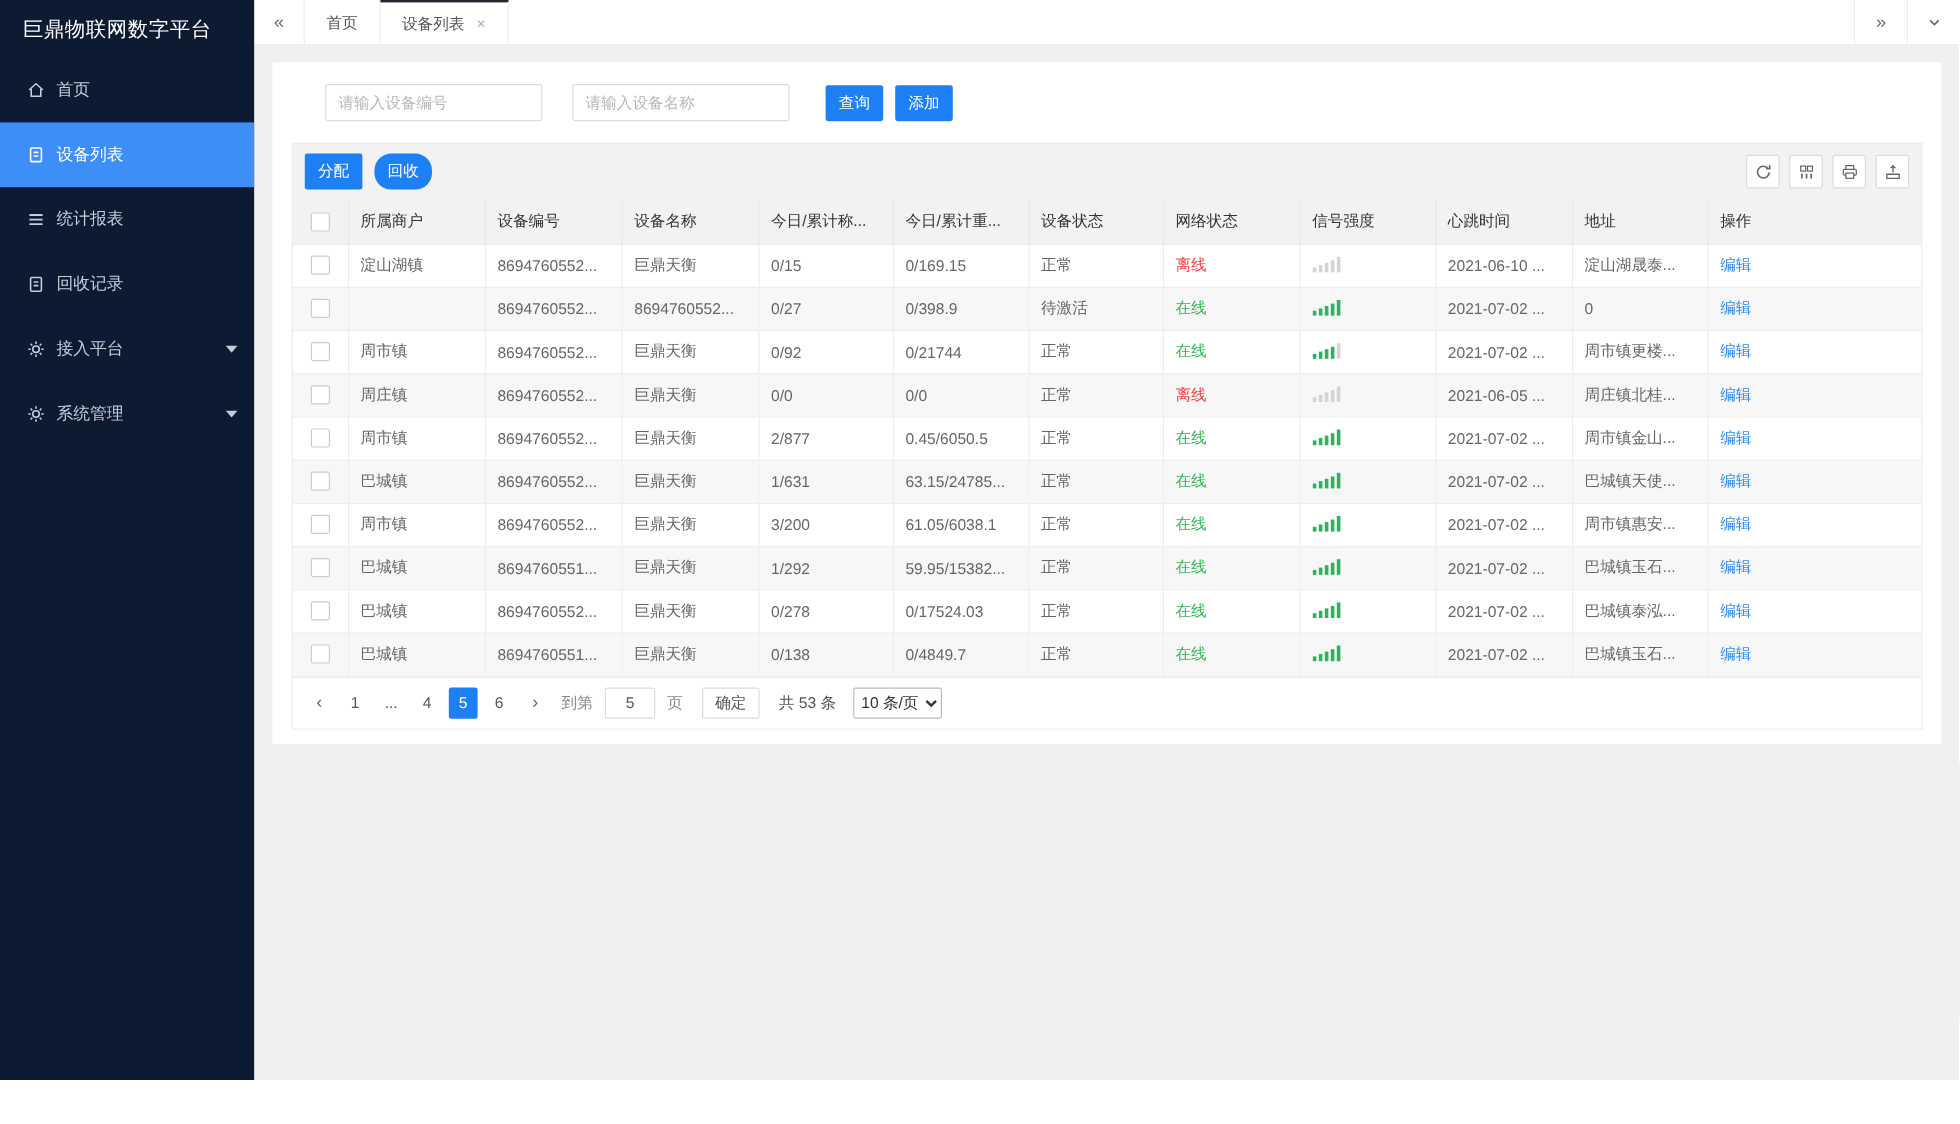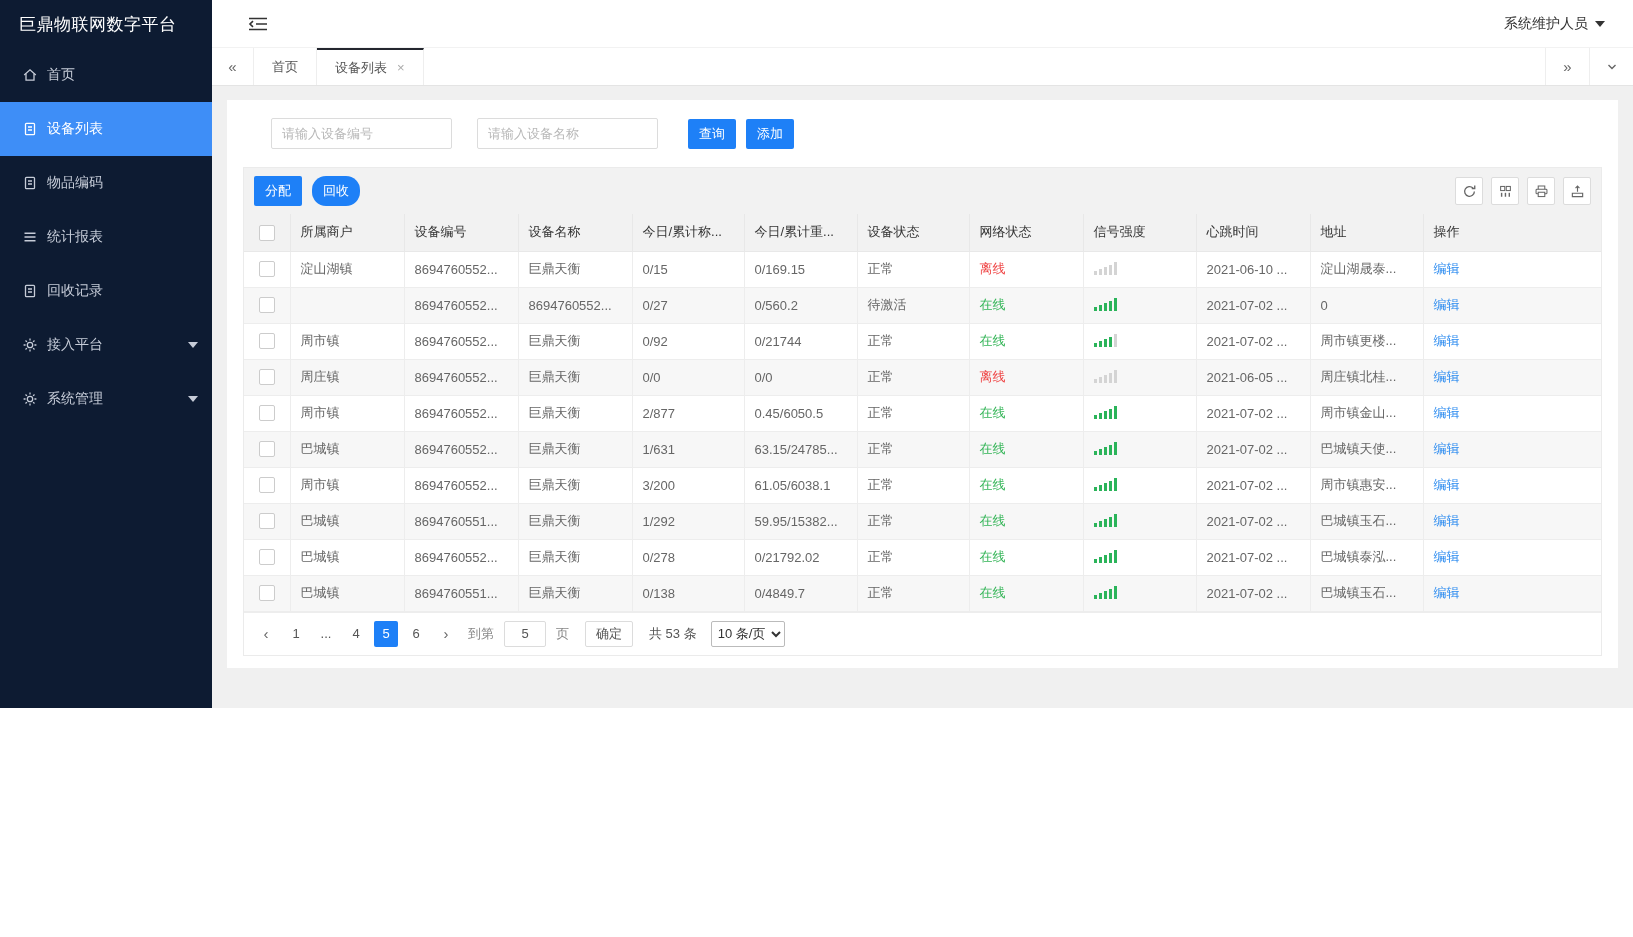--- a/index.html
+++ b/index.html
@@ -1,17 +1,17 @@
 <!DOCTYPE html>
 <html><head>
 <meta charset="utf-8">
 <style>
   * { box-sizing: border-box; margin: 0; padding: 0; }
   body { width: 1633px; height: 937px; background: #fff; font-family: "Liberation Sans", sans-serif; }
-  .app { width: 1633px; height: 708px; display: flex; background: #fff; overflow: hidden; }
+  .app { width: 1633px; height: 900px; display: flex; background: #fff; overflow: hidden; }
 
   
   .sidebar { width: 212px; background: #0d1b32; flex-shrink: 0; }
   .logo { height: 48px; display: flex; align-items: center; padding-left: 19px; color: #fff; font-size: 17px; letter-spacing: 0.5px; white-space: nowrap; }
   .side-item { height: 54px; display: flex; align-items: center; padding: 0 14px 0 22px; color: #c6ccd8; font-size: 14px; cursor: pointer; }
   .side-item.active { background: #3e8ef7; color: #fff; }
   .s-icon { width: 16px; height: 16px; margin-right: 9px; display: inline-flex; }
   .s-icon svg { width: 16px; height: 16px; }
   .s-label { flex: 1; }
   .s-arrow { width: 10px; display: inline-flex; }
@@ -99,29 +99,20 @@
           <span class="s-icon">
             <svg viewBox="0 0 16 16" fill="none" stroke="currentColor" stroke-width="1.3">
               <rect x="3.5" y="2.3" width="9" height="11.4" rx="1"></rect>
               <path d="M6 6h4M6 9h4"></path>
             </svg>
           </span>
           <span class="s-label">设备列表</span>
         </div>
         <div class="side-item">
           <span class="s-icon">
-            <svg viewBox="0 0 16 16" fill="none" stroke="currentColor" stroke-width="1.3">
-              <rect x="3.5" y="2.3" width="9" height="11.4" rx="1"></rect>
-              <path d="M6 6h4M6 9h4"></path>
-            </svg>
-          </span>
-          <span class="s-label">物品编码</span>
-        </div>
-        <div class="side-item">
-          <span class="s-icon">
             <svg viewBox="0 0 16 16" fill="none" stroke="currentColor" stroke-width="1.6">
               <path d="M2.5 4.2h11M2.5 8h11M2.5 11.8h11"></path>
             </svg>
           </span>
           <span class="s-label">统计报表</span>
         </div>
         <div class="side-item">
           <span class="s-icon">
             <svg viewBox="0 0 16 16" fill="none" stroke="currentColor" stroke-width="1.3">
               <rect x="3.5" y="2.3" width="9" height="11.4" rx="1"></rect>
@@ -155,33 +146,20 @@
           <span class="s-arrow">
             <svg viewBox="0 0 10 6" fill="#c6ccd8">
               <path d="M0 0h10L5 6z"></path>
             </svg>
           </span>
         </div>
       </nav>
   </aside>
 
   <div class="main">
-    <header class="topbar">
-      <span class="collapse-btn">
-        <svg viewBox="0 0 20 16" fill="none" stroke="#333" stroke-width="1.6">
-            <path d="M1 2.5h18M8 8h11M1 13.5h18M5 5.2L2 8l3 2.8"></path>
-          </svg>
-      </span>
-      <span class="user">
-        <span>系统维护人员</span>
-        <svg width="10" height="6" viewBox="0 0 10 6" fill="#333">
-            <path d="M0 0h10L5 6z"></path>
-          </svg>
-      </span>
-    </header>
 
     <div class="tabbar">
       <span class="tab-nav">«</span>
       <span class="tabs">
           <span class="tab">
             <span>首页</span>
           </span>
           <span class="tab active">
             <span>设备列表</span>
             <span class="tab-close">×</span>
@@ -293,21 +271,21 @@
                   <td>2021-06-10 ...</td>
                   <td>淀山湖晟泰...</td>
                   <td><a class="edit-link">编辑</a></td>
                 </tr>
                 <tr>
                   <td><span class="cb"></span></td>
                   <td></td>
                   <td>8694760552...</td>
                   <td>8694760552...</td>
                   <td>0/27</td>
-                  <td>0/560.2</td>
+                  <td>0/398.9</td>
                   <td>待激活</td>
                   <td><span class="online">在线</span></td>
                   <td><span class="signal">
                       <span class="sbar on" style="height:4px"></span>
                       <span class="sbar on" style="height:6px"></span>
                       <span class="sbar on" style="height:8px"></span>
                       <span class="sbar on" style="height:10px"></span>
                       <span class="sbar on" style="height:13px"></span>
                     </span></td>
                   <td>2021-07-02 ...</td>
@@ -433,21 +411,21 @@
                   <td>2021-07-02 ...</td>
                   <td>巴城镇玉石...</td>
                   <td><a class="edit-link">编辑</a></td>
                 </tr>
                 <tr>
                   <td><span class="cb"></span></td>
                   <td>巴城镇</td>
                   <td>8694760552...</td>
                   <td>巨鼎天衡</td>
                   <td>0/278</td>
-                  <td>0/21792.02</td>
+                  <td>0/17524.03</td>
                   <td>正常</td>
                   <td><span class="online">在线</span></td>
                   <td><span class="signal">
                       <span class="sbar on" style="height:4px"></span>
                       <span class="sbar on" style="height:6px"></span>
                       <span class="sbar on" style="height:8px"></span>
                       <span class="sbar on" style="height:10px"></span>
                       <span class="sbar on" style="height:13px"></span>
                     </span></td>
                   <td>2021-07-02 ...</td>

